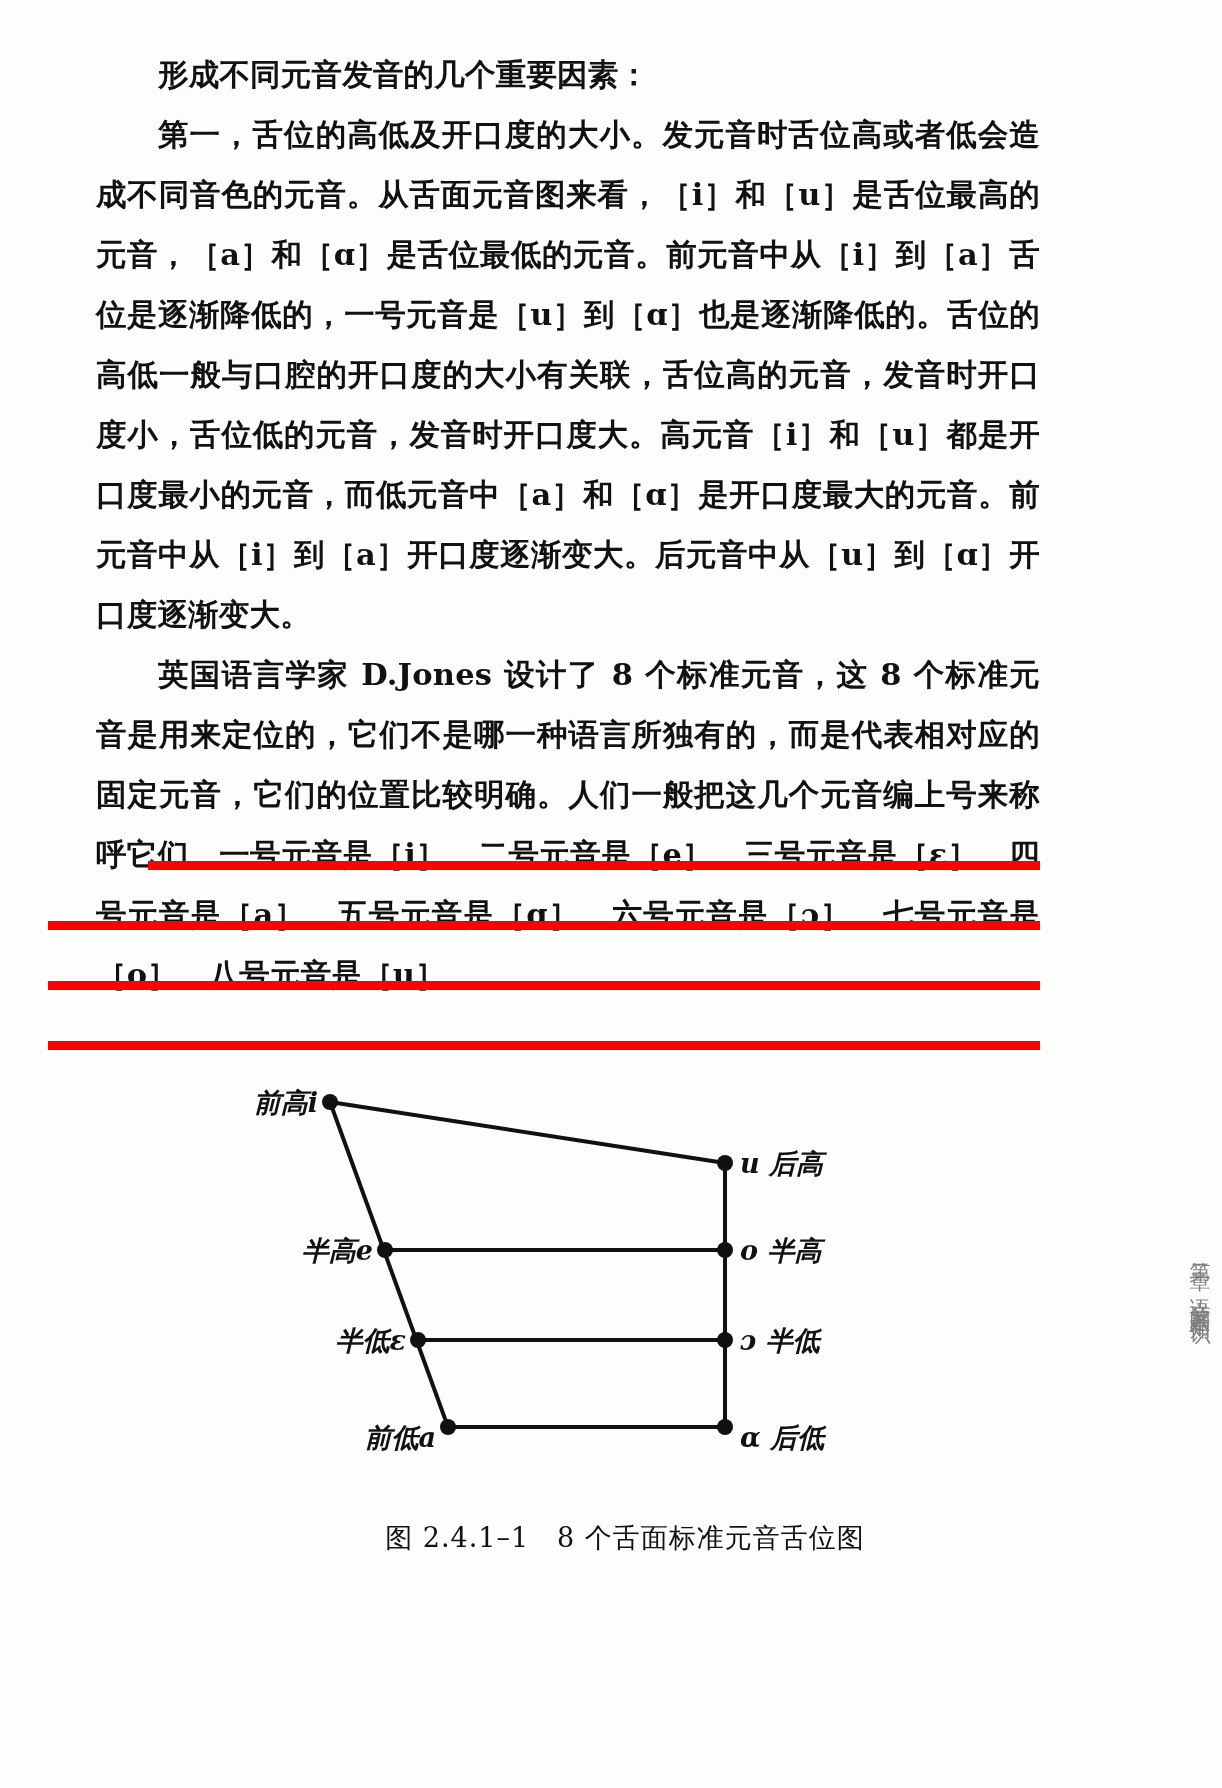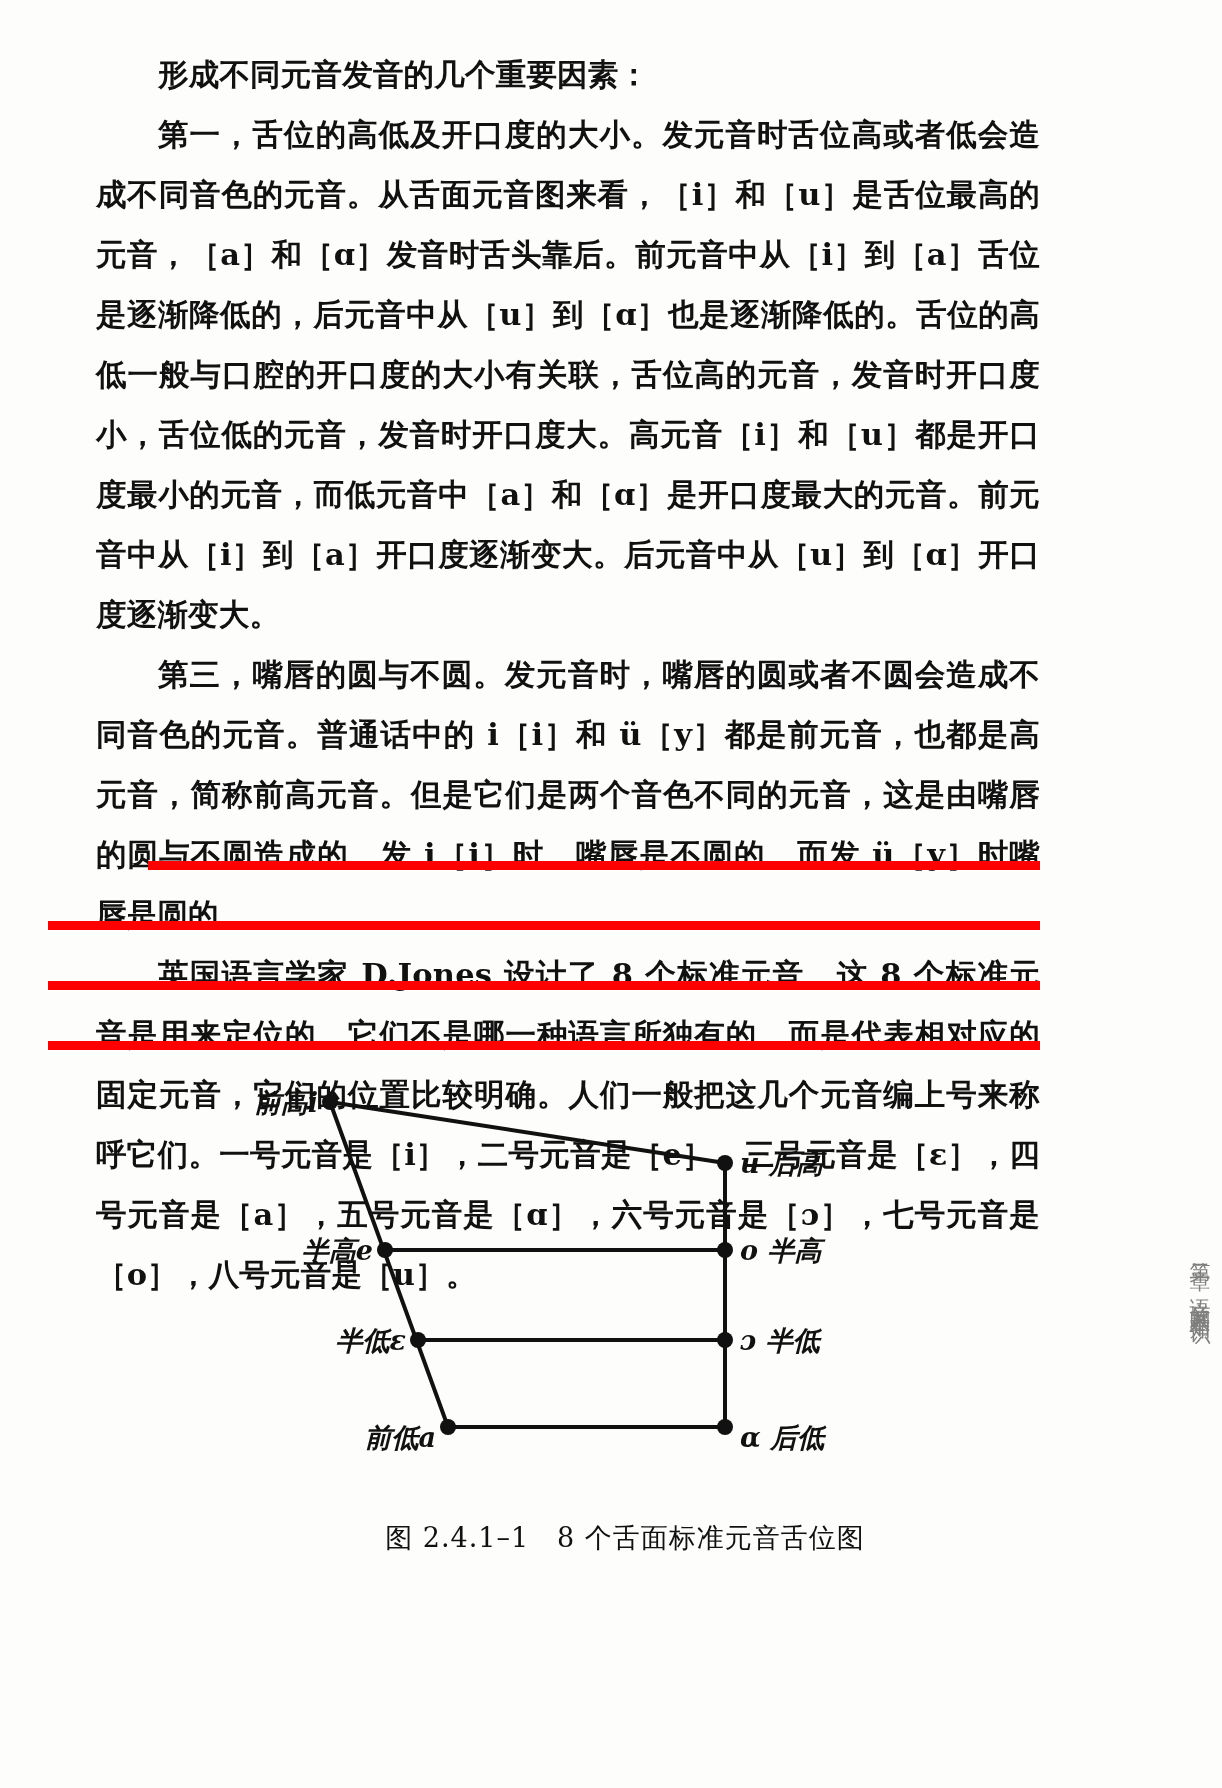--- a/index.html
+++ b/index.html
@@ -70,22 +70,21 @@
     fill:#111;
   }
 </style>
 </head>
 <body>
 
 <div class="page">
 
   <div class="textcol">
     <p class="para indent">形成不同元音发音的几个重要因素：</p>
-    <p class="para indent">第一，舌位的高低及开口度的大小。发元音时舌位高或者低会造成不同音色的元音。从舌面元音图来看，［i］和［u］是舌位最高的元音，［a］和［ɑ］发音时舌头靠后。前元音中从［i］到［a］舌位是逐渐降低的，后元音中从［u］到［ɑ］也是逐渐降低的。舌位的高低一般与口腔的开口度的大小有关联，舌位高的元音，发音时开口度小，舌位低的元音，发音时开口度大。高元音［i］和［u］都是开口度最小的元音，而低元音中［a］和［ɑ］是开口度最大的元音。前元音中从［i］到［a］开口度逐渐变大。后元音中从［u］到［ɑ］开口度逐渐变大。</p>
-    <p class="para indent">第三，嘴唇的圆与不圆。发元音时，嘴唇的圆或者不圆会造成不同音色的元音。普通话中的 i［i］和 ü［y］都是前元音，也都是高元音，简称前高元音。但是它们是两个音色不同的元音，这是由嘴唇的圆与不圆造成的，发 i［i］时，嘴唇是不圆的，而发 ü［y］时嘴唇是圆的。</p>
+    <p class="para indent">第一，舌位的高低及开口度的大小。发元音时舌位高或者低会造成不同音色的元音。从舌面元音图来看，［i］和［u］是舌位最高的元音，［a］和［ɑ］是舌位最低的元音。前元音中从［i］到［a］舌位是逐渐降低的，一号元音是［u］到［ɑ］也是逐渐降低的。舌位的高低一般与口腔的开口度的大小有关联，舌位高的元音，发音时开口度小，舌位低的元音，发音时开口度大。高元音［i］和［u］都是开口度最小的元音，而低元音中［a］和［ɑ］是开口度最大的元音。前元音中从［i］到［a］开口度逐渐变大。后元音中从［u］到［ɑ］开口度逐渐变大。</p>
     <p class="para indent">英国语言学家 D.Jones 设计了 8 个标准元音，这 8 个标准元音是用来定位的，它们不是哪一种语言所独有的，而是代表相对应的固定元音，它们的位置比较明确。人们一般把这几个元音编上号来称呼它们。一号元音是［i］，二号元音是［e］，三号元音是［ɛ］，四号元音是［a］，五号元音是［ɑ］，六号元音是［ɔ］，七号元音是［o］，八号元音是［u］。</p>
   </div>
 
   <div class="redbar" style="left:148px; top:861px; width:892px;"></div>
   <div class="redbar" style="left:48px; top:921px; width:992px;"></div>
   <div class="redbar" style="left:48px; top:981px; width:992px;"></div>
   <div class="redbar" style="left:48px; top:1041px; width:992px;"></div>
 
   <div class="figure">
     <svg width="1222" height="420" viewBox="0 0 1222 420">

